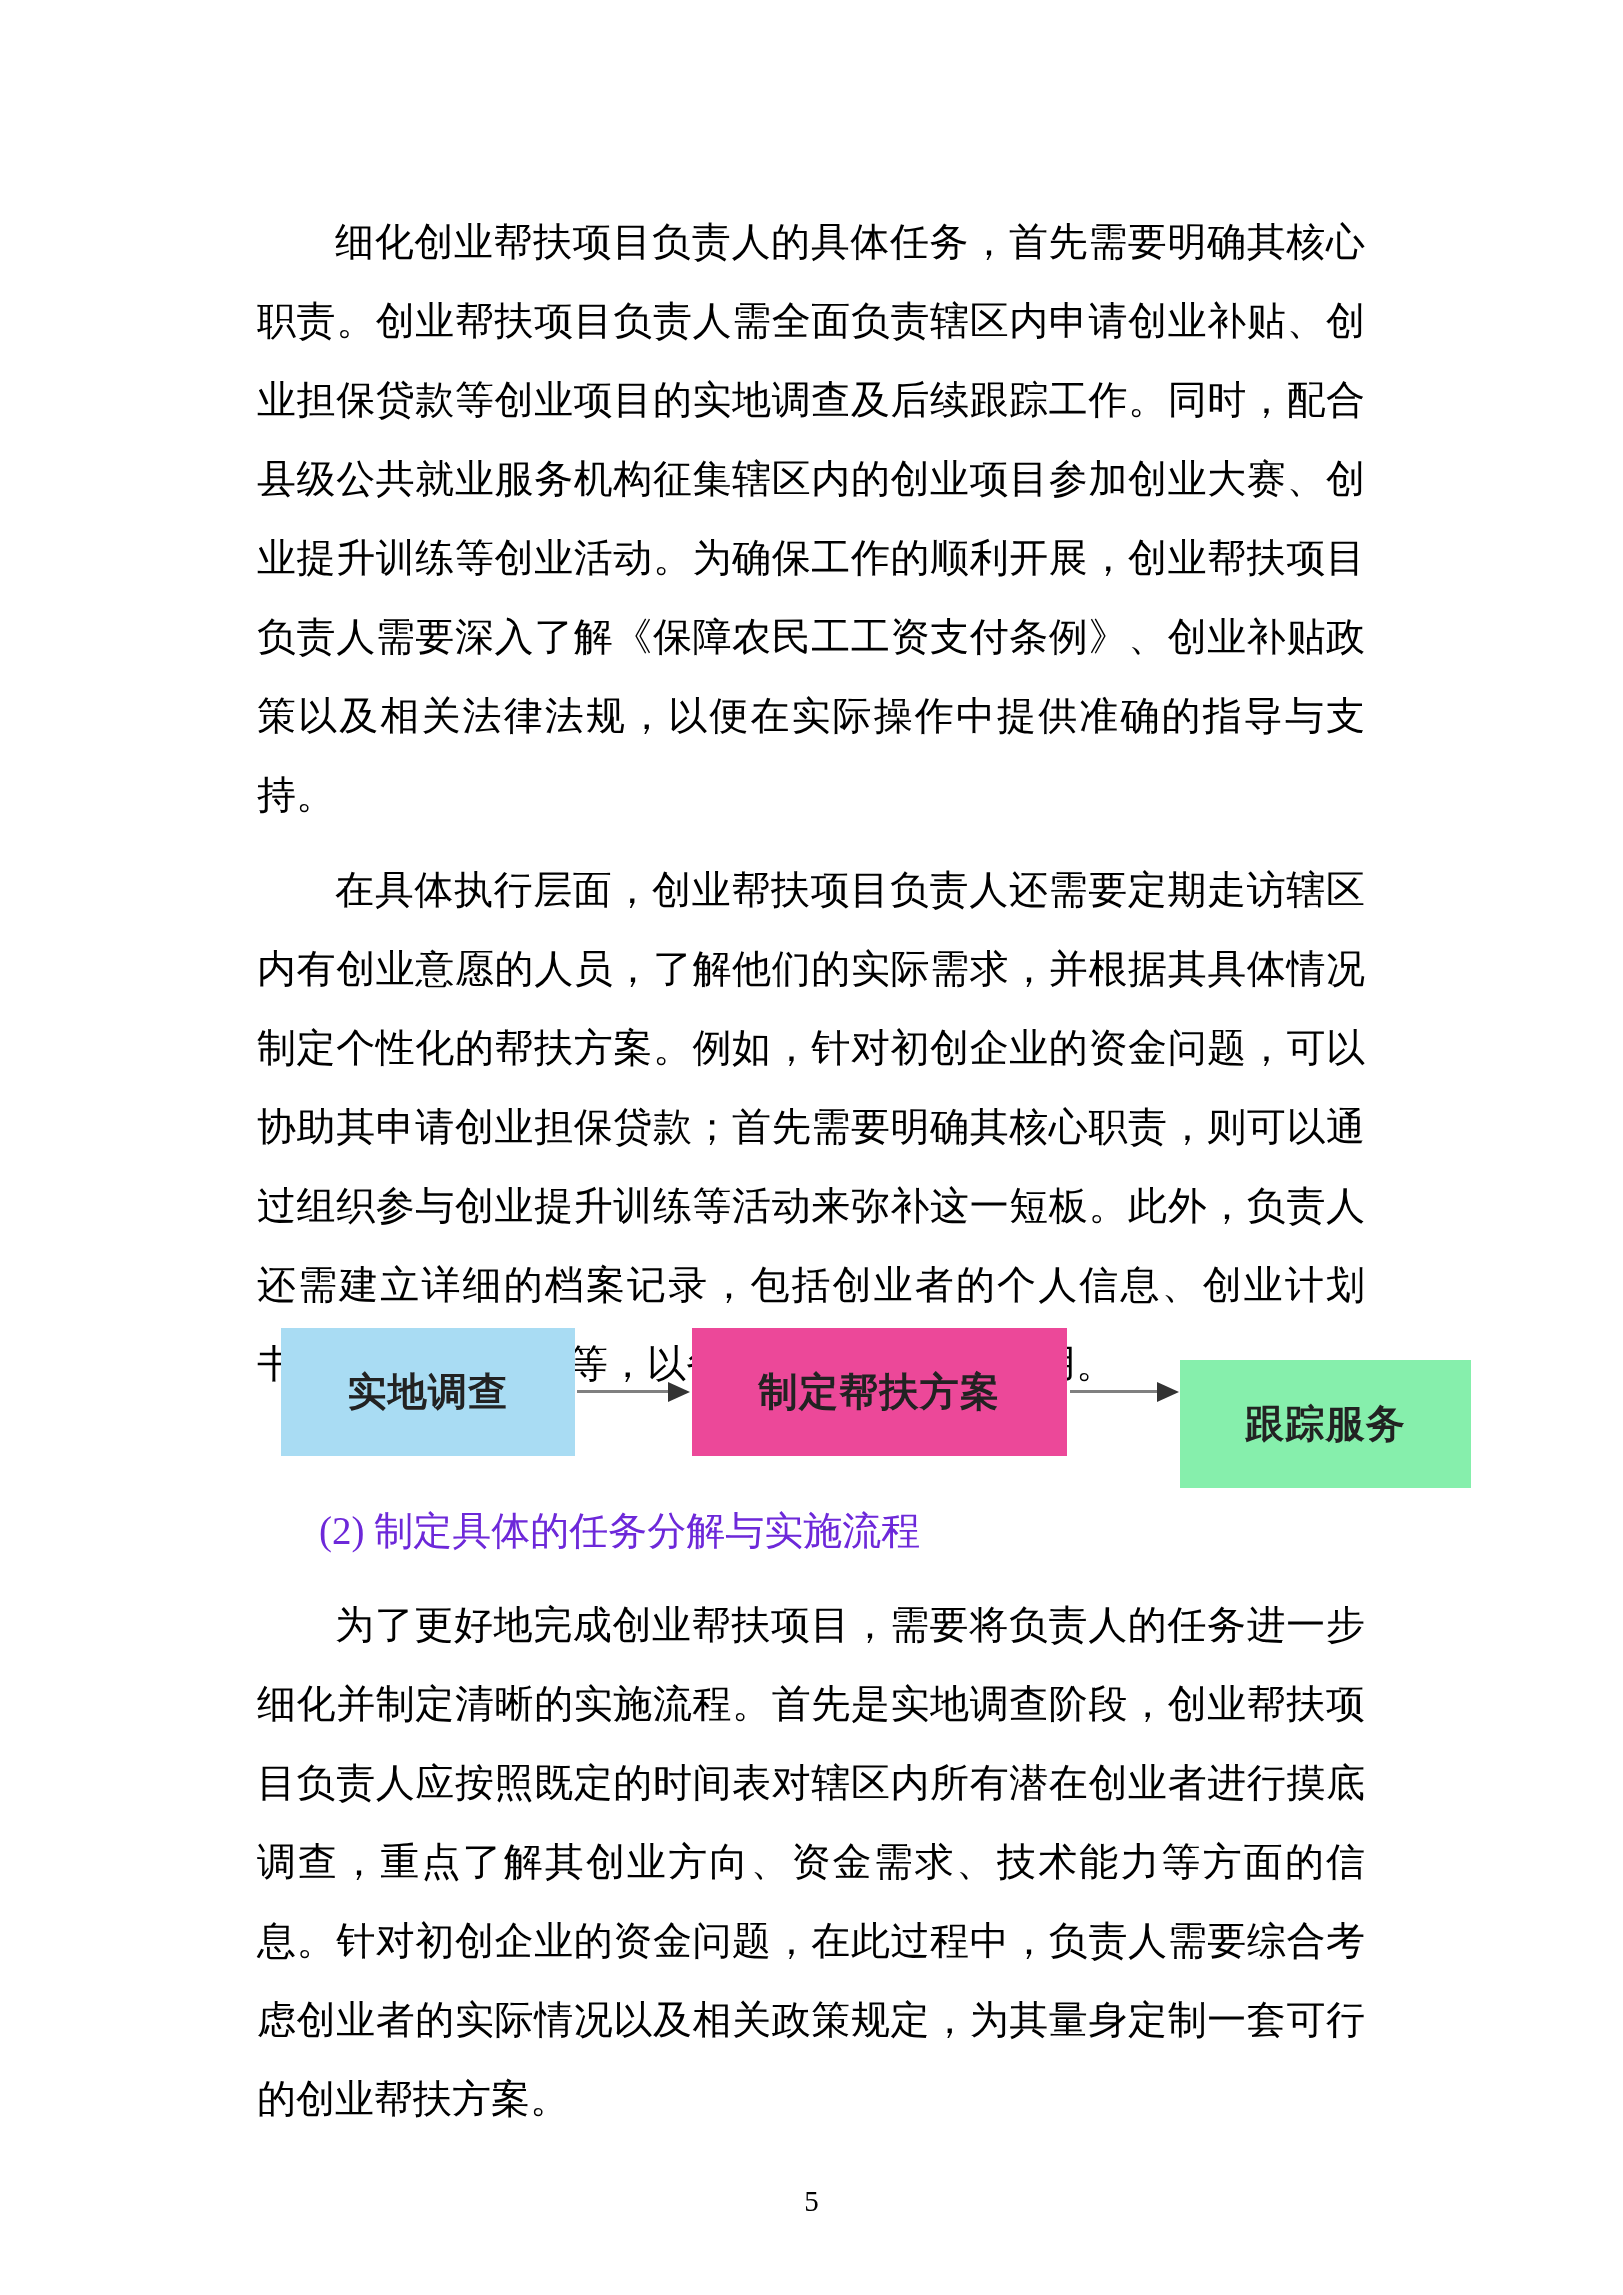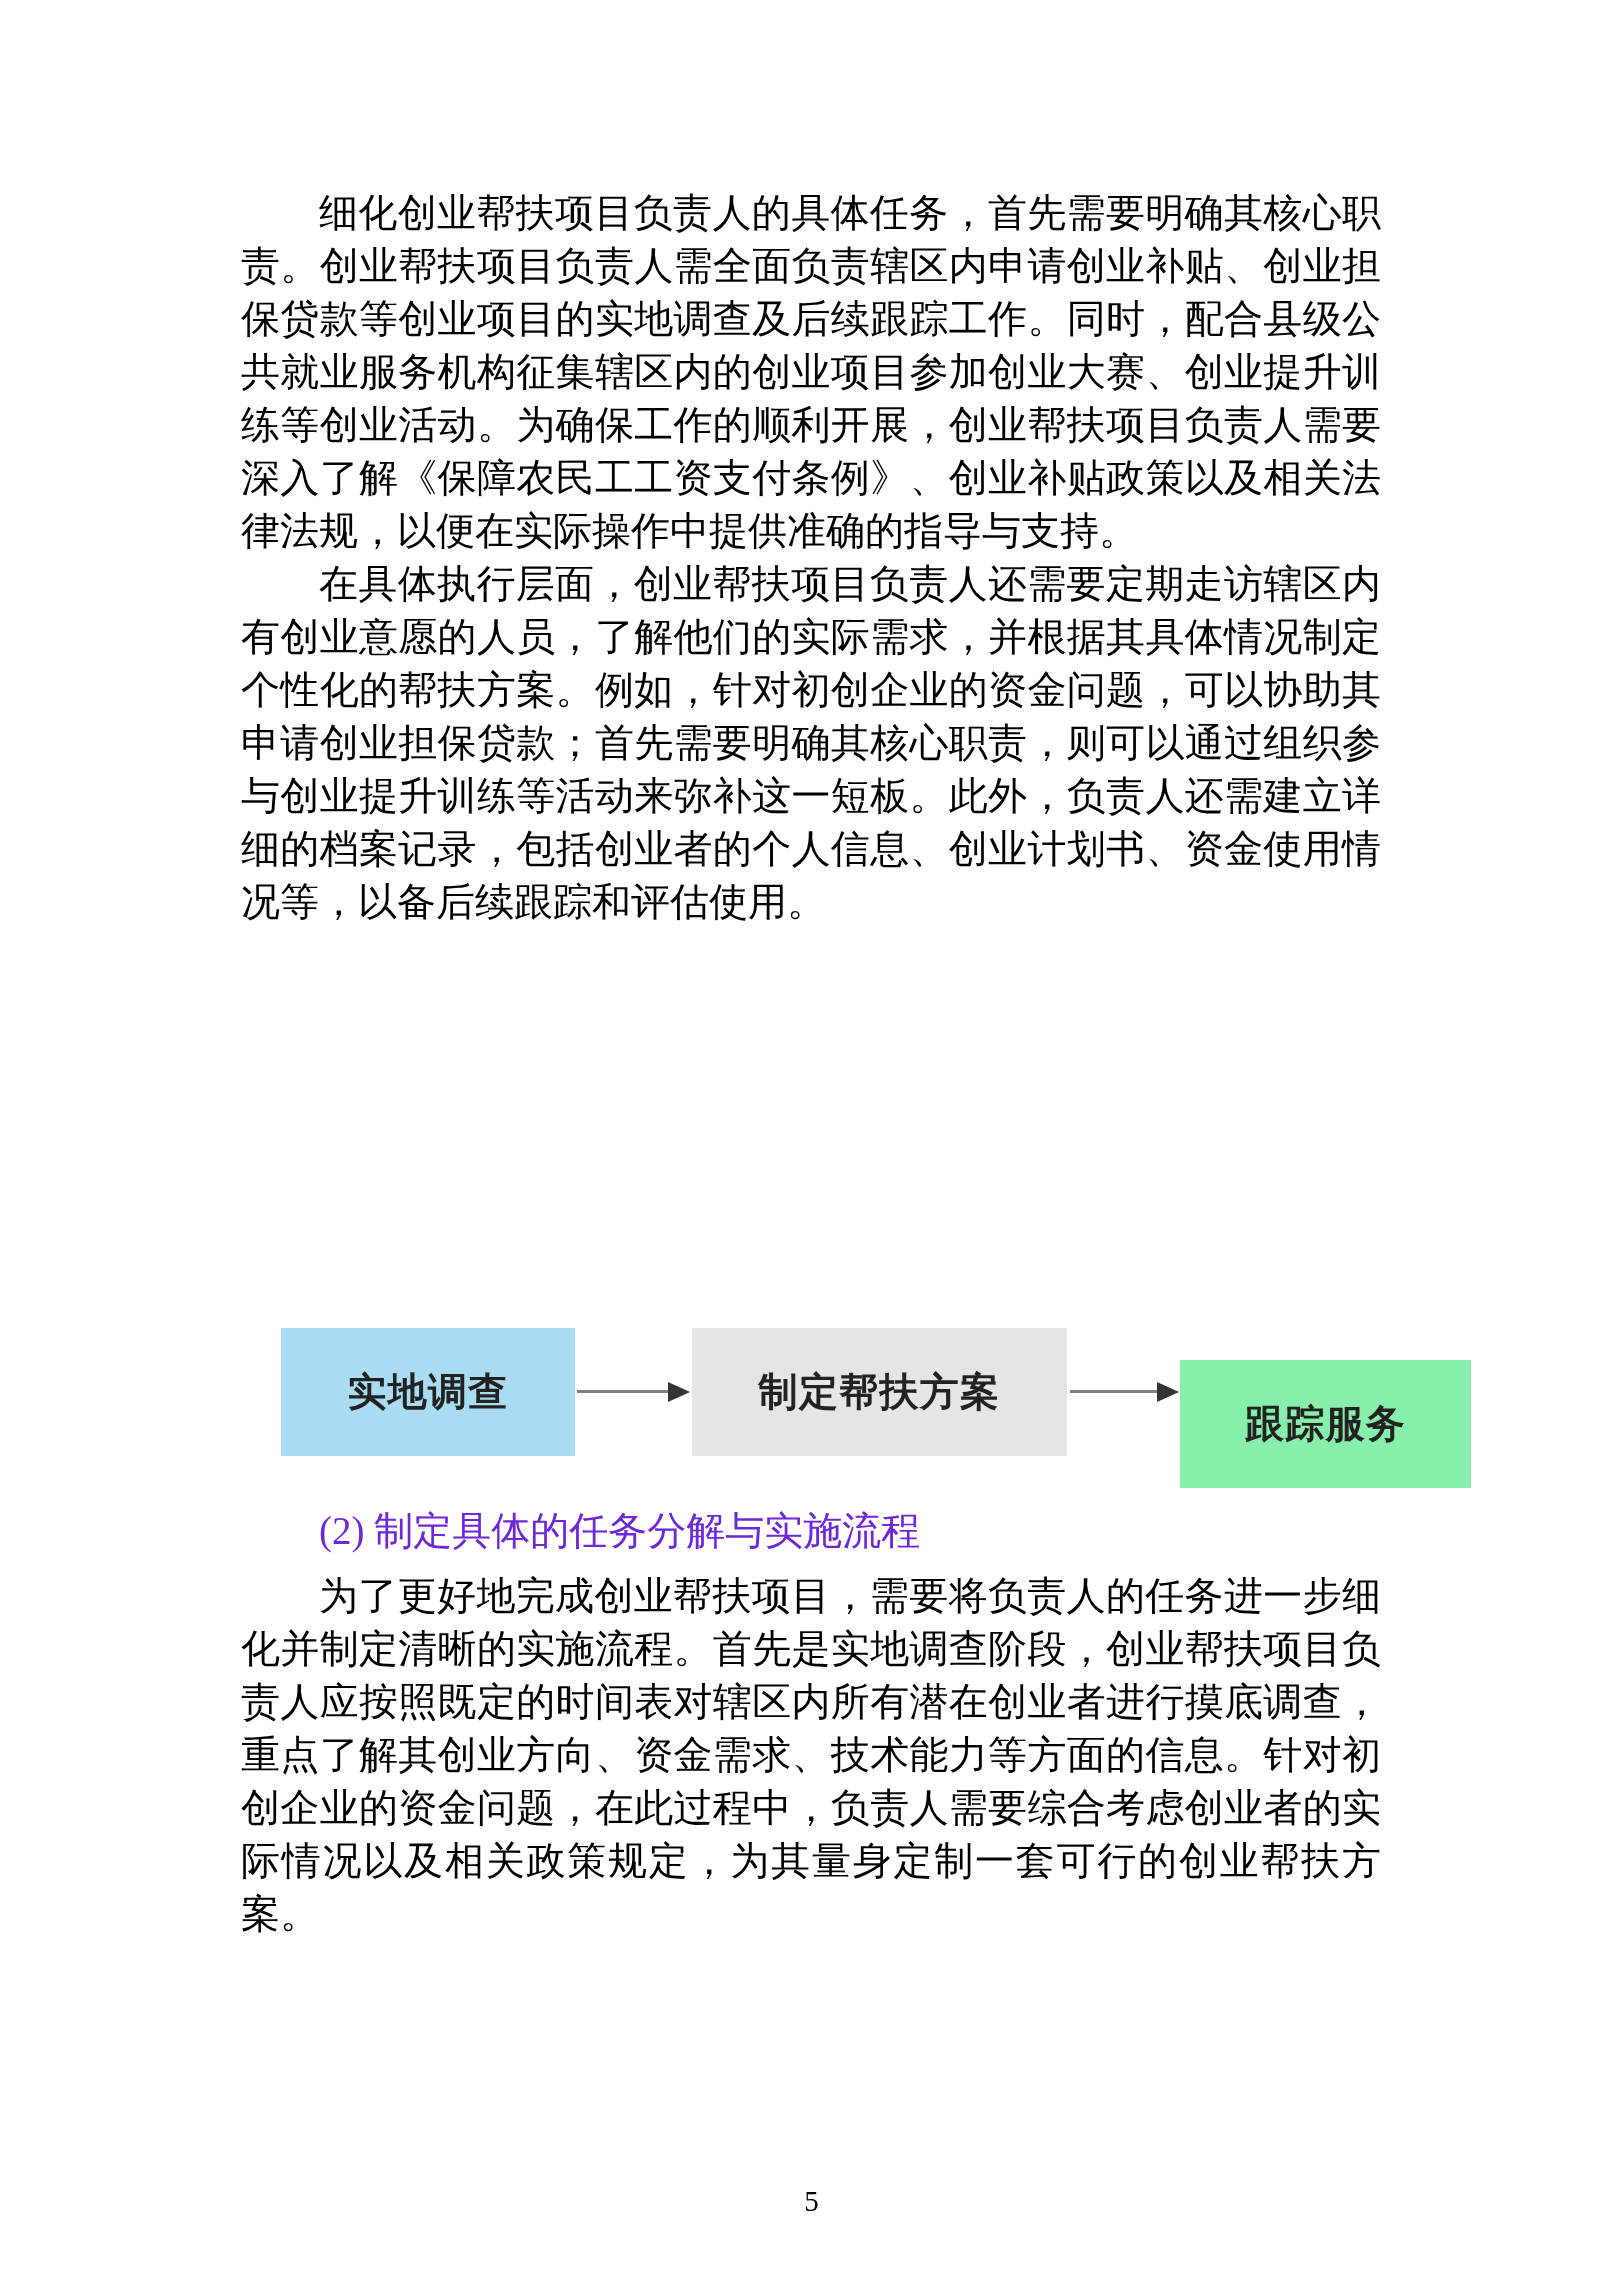--- a/index.html
+++ b/index.html
@@ -13,24 +13,24 @@
     overflow: hidden;
   }
   .text-flow {
     position: absolute;
     left: 241px;
     top: 186px;
     width: 1140px;
   }
   .para {
     font-size: 39px;
-    line-height: 53px;
+    line-height: 79px;
     text-align: justify;
     text-indent: 2em;
-    margin: 0;
+    margin: 16px;
     color: #000000;
   }
   .section-heading {
     position: absolute;
     left: 241px;
     top: 1492px;
     width: 1140px;
     font-size: 39px;
     line-height: 77px;
     text-indent: 2em;
@@ -105,21 +105,21 @@
   </div>
 
   <div class="flowchart">
     <div class="flow-step flow-step-1" style="background-color: rgb(169, 220, 243);">实地调查</div>
 
     <div class="flow-arrow flow-arrow-1">
       <span class="arrow-line" style="background-color: rgb(128, 128, 128);"></span>
       <span class="arrow-head" style="border-left-color: rgb(51, 51, 51);"></span>
     </div>
 
-    <div class="flow-step flow-step-2" style="background-color: #e5e5e5;">制定帮扶方案</div>
+    <div class="flow-step flow-step-2" style="background-color: #ec4899;">制定帮扶方案</div>
 
     <div class="flow-arrow flow-arrow-2">
       <span class="arrow-line" style="background-color: rgb(128, 128, 128);"></span>
       <span class="arrow-head" style="border-left-color: rgb(51, 51, 51);"></span>
     </div>
 
     <div class="flow-step flow-step-3" style="background-color: #86efac; margin-top: 32px;">跟踪服务</div>
   </div>
 
   <div class="section-heading">(2) 制定具体的任务分解与实施流程</div>

